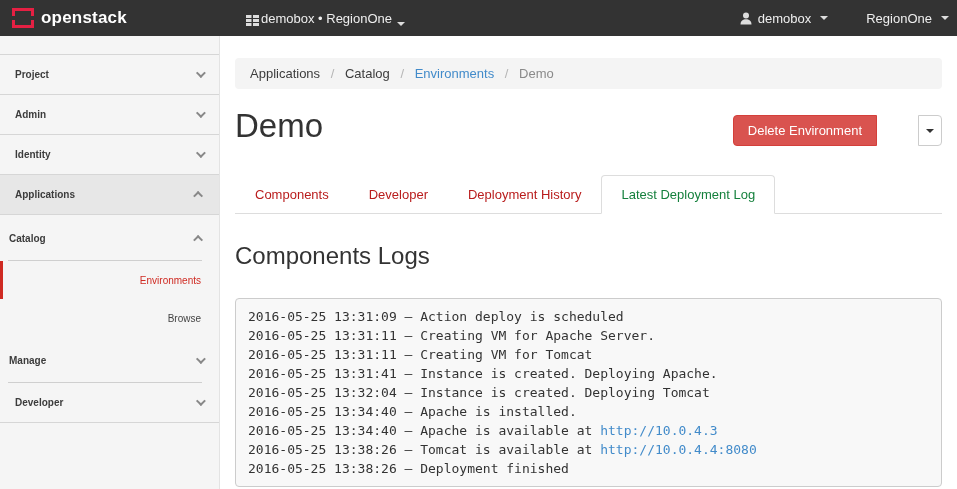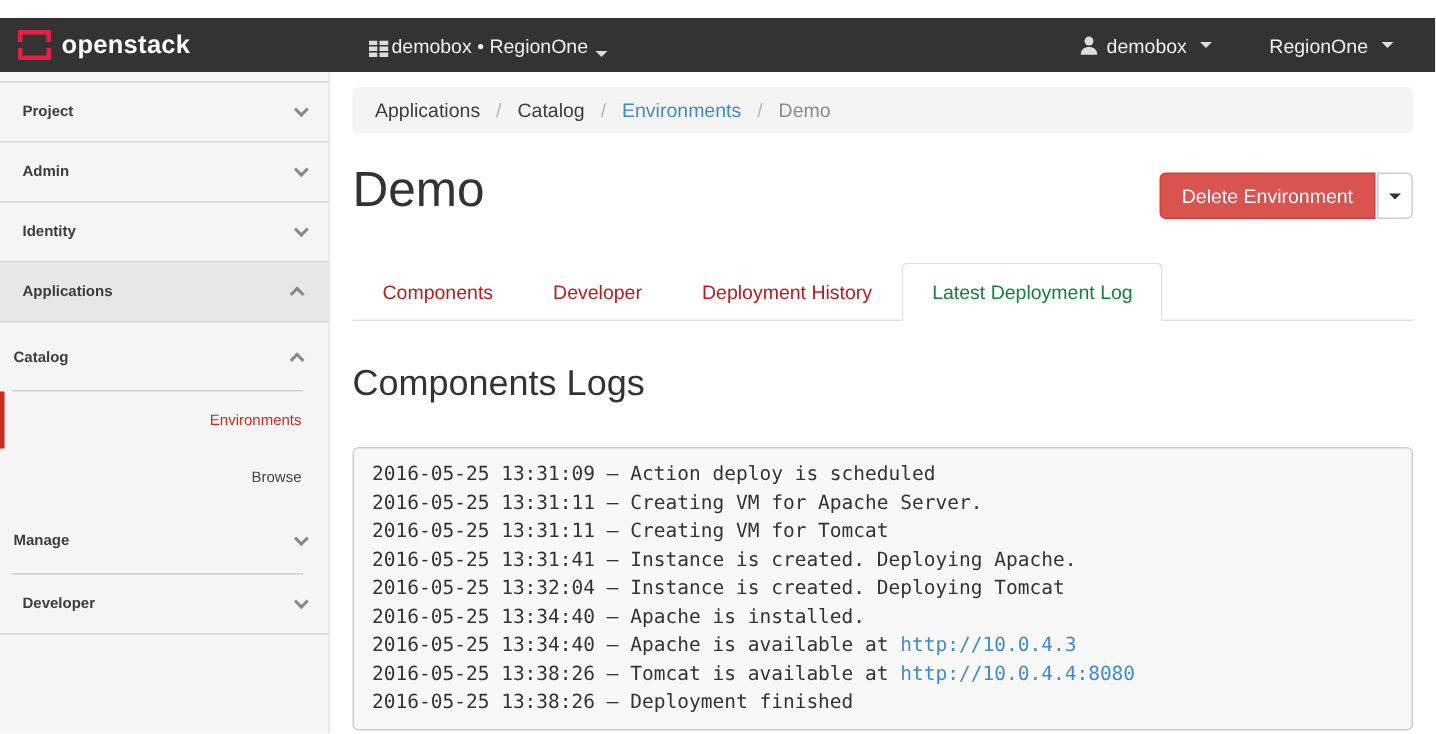--- a/index.html
+++ b/index.html
@@ -1,25 +1,25 @@
 <!DOCTYPE html>
 <html><head>
 <meta charset="utf-8">
 <style>
   * { box-sizing: border-box; margin: 0; padding: 0; }
   html, body { background: #fff; }
   body { font-family: "Liberation Sans", sans-serif; }
   .screen { position: relative; width: 957px; height: 489px; background: #fff; overflow: hidden; }
 
   
-  .navbar { position: absolute; top: 12px; left: 0; right: 0; height: 36px; background: #333333; display: flex; align-items: center; color: #eee; z-index: 5; }
+  .navbar { position: absolute; top: 0; left: 0; right: 0; height: 36px; background: #333333; display: flex; align-items: center; color: #eee; z-index: 5; }
   .brand { width: 230px; display: flex; align-items: center; gap: 7px; padding-left: 12px; cursor: pointer; }
   .brand-text { color: #fff; font-size: 17px; font-weight: 600; letter-spacing: 0.2px; }
   .nav-context { display: flex; align-items: flex-end; gap: 2px; font-size: 13px; color: #eee; cursor: pointer; padding-left: 16px; }
-  .nav-right { margin-left: auto; display: flex; align-items: center; gap: 38px; padding-right: 28px; font-size: 13px; }
+  .nav-right { margin-left: auto; display: flex; align-items: center; gap: 38px; padding-right: 8px; font-size: 13px; }
   .nav-menu { display: flex; align-items: center; gap: 6px; cursor: pointer; }
   .caret { display: inline-block; width: 0; height: 0; border-left: 4px solid transparent; border-right: 4px solid transparent; border-top: 4px solid #ddd; margin-left: 3px; }
 
   
   .sidebar { position: absolute; top: 36px; left: 0; width: 220px; bottom: 0; background: #f5f5f5; font-size: 10px; color: #333; border-right: 1px solid #e3e3e3; }
   .side-strip { height: 19px; border-bottom: 1px solid #d6d6d6; }
   .side-l1 { display: flex; align-items: center; justify-content: space-between; padding: 0 16px 0 15px; height: 40px; border-bottom: 1px solid #d6d6d6; font-weight: 700; color: #3c3c3c; cursor: pointer; }
   .side-l1.expanded { background: #e7e7e7; }
   .side-l2 { display: flex; align-items: center; justify-content: space-between; padding: 0 16px 0 9px; height: 46px; font-weight: 700; color: #3c3c3c; cursor: pointer; position: relative; }
   .side-l2::after { content: ""; position: absolute; left: 8px; right: 17px; bottom: 0; height: 1px; background: #cfcfcf; }
@@ -33,21 +33,21 @@
   
   .main { position: absolute; top: 36px; left: 220px; right: 0; bottom: 0; background: #fff; padding: 22px 15px 0 15px; }
   .breadcrumb { background: #f4f4f4; border-radius: 4px; padding: 8px 15px; font-size: 13px; color: #333; }
   .breadcrumb .sep { color: #b5b5b5; margin: 0 7px; }
   .crumb { color: #3c3c3c; text-decoration: none; }
   .crumb-link { color: #428bca; text-decoration: none; cursor: pointer; }
   .crumb-current { color: #8a8a8a; }
 
   .page-header { display: flex; align-items: flex-start; justify-content: space-between; margin-top: 19px; }
   .page-title { font-size: 33px; font-weight: 400; color: #333; line-height: 1.1; }
-  .btn-group { display: flex; margin-top: 7px; }
+  .btn-group { display: flex; margin-top: 7px; gap: 40px; }
   .btn-danger { background: #d9534f; border: 1px solid #d43f3a; color: #fff; font-size: 13px; padding: 7px 14px; border-radius: 4px 0 0 4px; cursor: pointer; font-family: inherit; }
   .btn-caret { background: #fff; border: 1px solid #ccc; border-left: 1px solid #ccc; width: 24px; border-radius: 0 4px 4px 0; display: flex; align-items: center; justify-content: center; cursor: pointer; margin-left: 1px; }
   .btn-caret .dark-caret { width: 0; height: 0; border-left: 4px solid transparent; border-right: 4px solid transparent; border-top: 4px solid #333; }
 
   .tabs { display: flex; align-items: flex-end; border-bottom: 1px solid #ddd; margin-top: 29px; }
   .tab { font-size: 13px; color: #b91c1c; padding: 11px 19px; cursor: pointer; text-decoration: none; border: 1px solid transparent; margin-bottom: -1px; }
   .tab.active { background: #fff; border: 1px solid #ddd; border-bottom-color: #fff; border-radius: 4px 4px 0 0; color: #15803d; cursor: default; }
 
   .section-title { font-size: 24px; font-weight: 400; color: #333; margin-top: 28px; }
 

